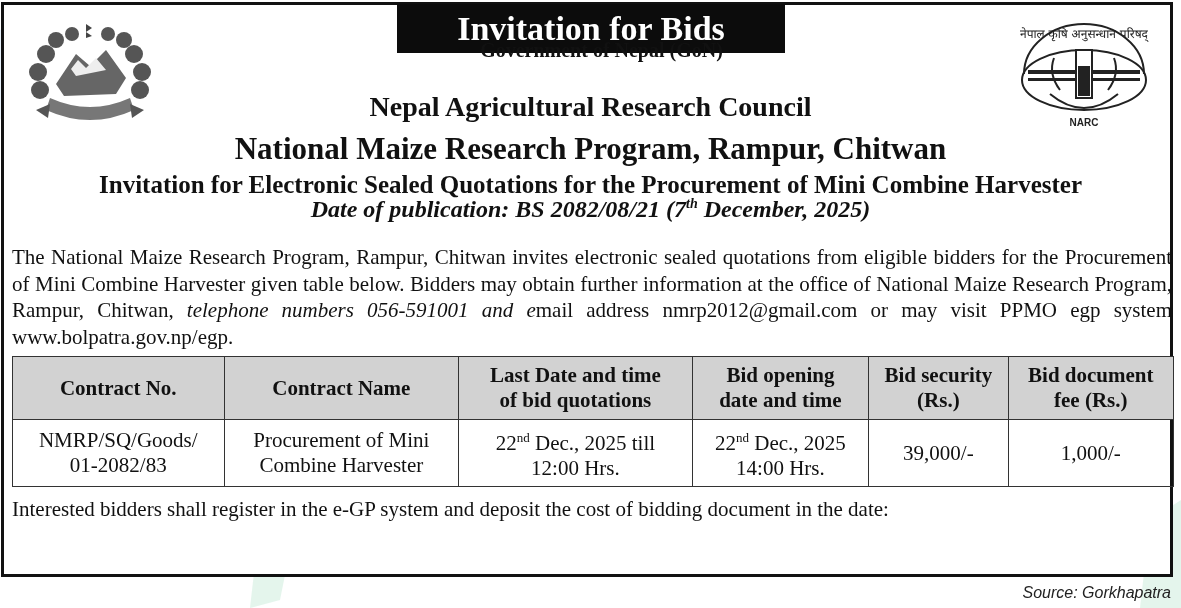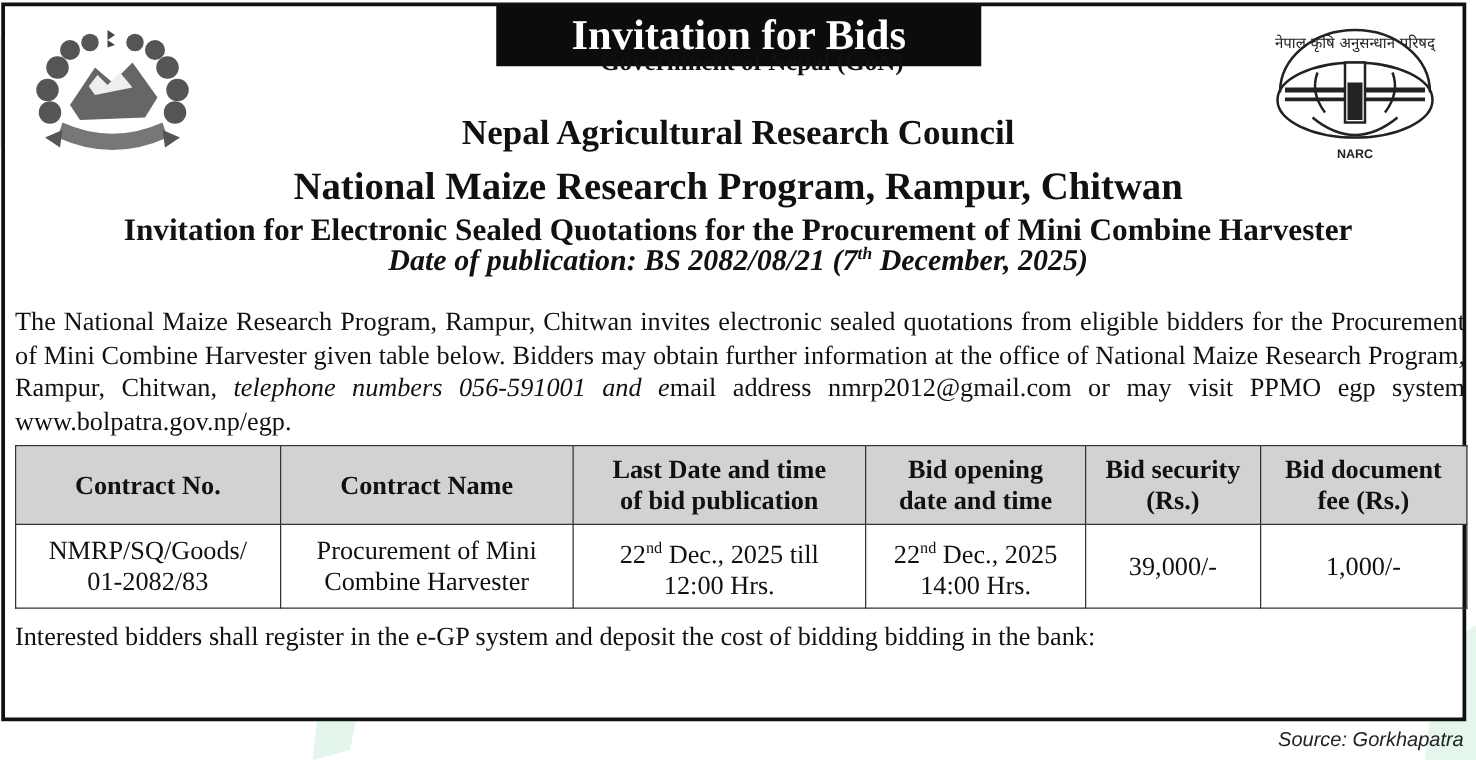--- a/index.html
+++ b/index.html
@@ -97,35 +97,35 @@
       <col style="width:234px">
       <col style="width:233px">
     <col style="width:176px">
       <col style="width:139px">
       <col style="width:165px">
   </colgroup>
   <thead>
     <tr>
       <th>Contract No.</th>
       <th>Contract Name</th>
-      <th><span>Last Date and time</span><br><span>of bid publication</span></th>
+      <th><span>Last Date and time</span><br><span>of bid quotations</span></th>
       <th><span>Bid opening</span><br><span>date and time</span></th>
       <th><span>Bid security</span><br><span>(Rs.)</span></th>
       <th><span>Bid document</span><br><span>fee (Rs.)</span></th>
     </tr>
   </thead>
   <tbody>
     <tr>
       <td><span>NMRP/SQ/Goods/</span><br><span>01-2082/83</span></td>
       <td><span>Procurement of Mini</span><br><span>Combine Harvester</span></td>
       <td><span>22</span><sup>nd</sup><span> Dec., 2025 till</span><br><span>12:00 Hrs.</span></td>
       <td><span>22</span><sup>nd</sup><span> Dec., 2025</span><br><span>14:00 Hrs.</span></td>
       <td>39,000/-</td>
       <td>1,000/-</td>
     </tr>
   </tbody>
 </table>
 
 <div class="footer-text">
-  <div>Interested bidders shall register in the e-GP system and deposit the cost of bidding bidding in the bank:</div>
+  <div>Interested bidders shall register in the e-GP system and deposit the cost of bidding document in the date:</div>
 </div>
 
 <div class="source">Source: Gorkhapatra</div>
 
 </body></html>

